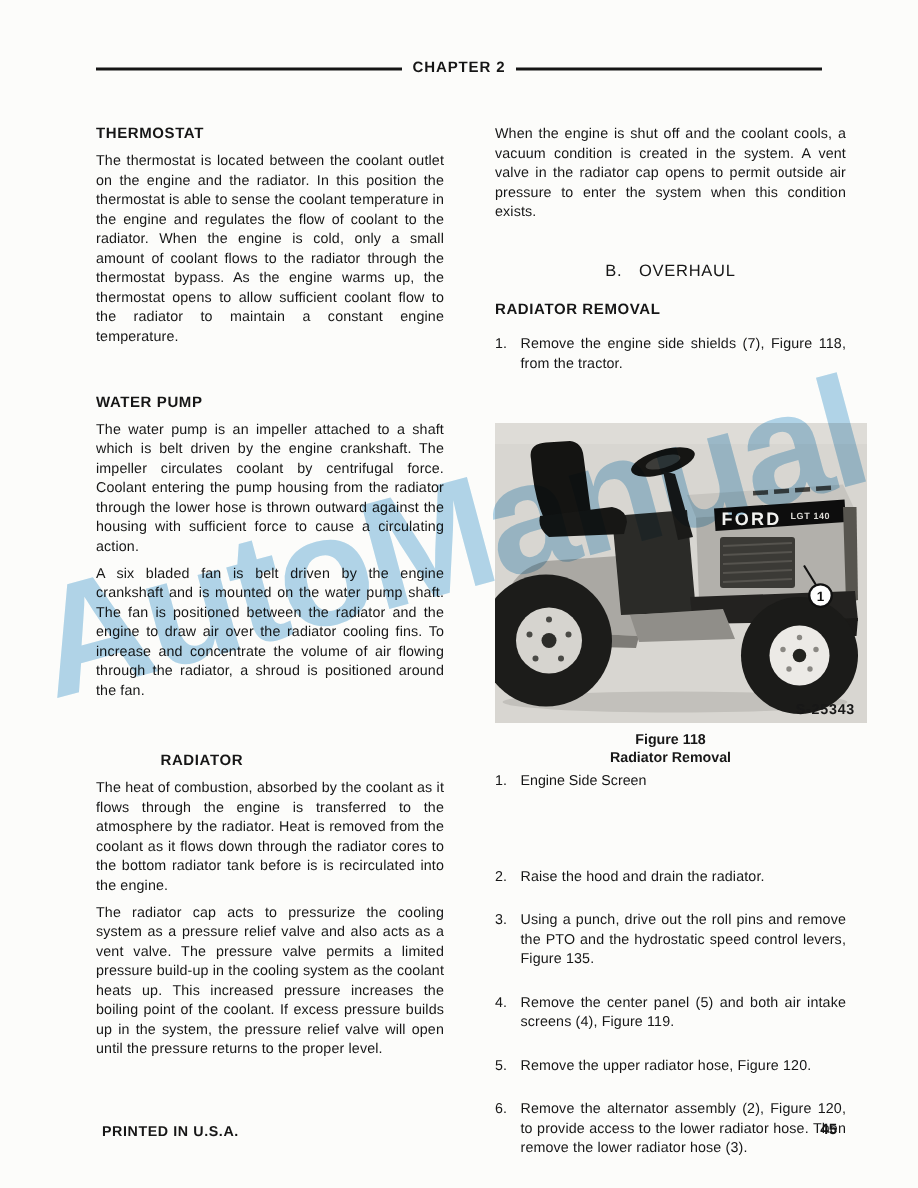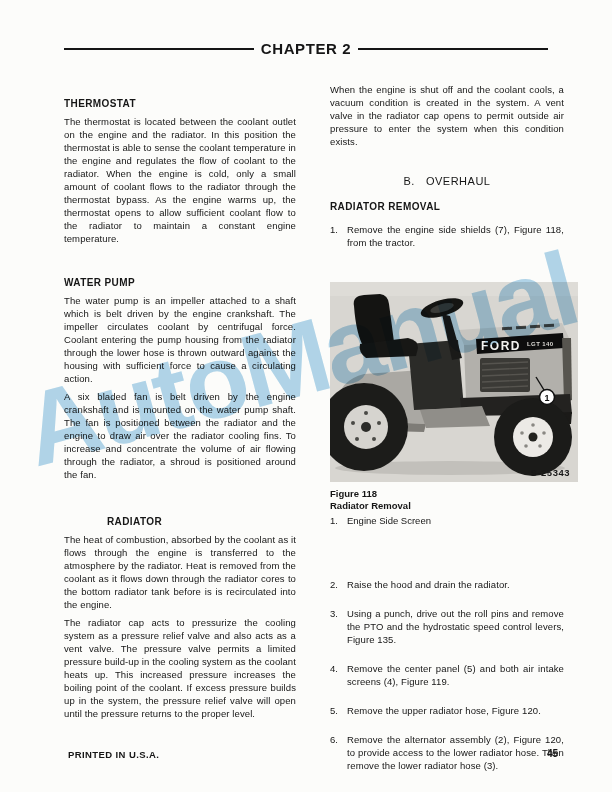--- a/index.html
+++ b/index.html
@@ -13,25 +13,25 @@
     color:#161616;
     overflow:hidden;
   }
   
   .chapter-header {
     position:absolute; left:64px; right:64px; top:40px;
     display:flex; align-items:center; gap:7px;
   }
   .chapter-rule { flex:1; height:2px; background:#151515; }
   .chapter-title {
-    font-size:15px; font-weight:bold; letter-spacing:0.6px;
+    font-size:10px; font-weight:bold; letter-spacing:0.6px;
     white-space:nowrap;
   }
   
-  .col-left  { position:absolute; left:64px;  top:97px; width:232px; }
+  .col-left  { position:absolute; left:64px;  top:83px; width:232px; }
   .col-right { position:absolute; left:330px; top:83px; width:234px; }
   .sec-heading {
     font-size:10px; font-weight:bold; letter-spacing:0.4px;
     line-height:13px;
   }
   .body-text {
     font-size:9.5px; line-height:13px; text-align:justify;
     margin-top:5px; letter-spacing:0.1px;
   }
   .mt-wp  { margin-top:31px; }
@@ -46,21 +46,21 @@
   .overhaul-heading .sec-letter { margin-right:11px; }
   .sub-heading { margin-top:14px; font-size:10px; font-weight:bold; letter-spacing:0.4px; }
   .step { display:flex; margin-top:11px; }
   .step .num { width:11px; flex:0 0 11px; font-size:9.5px; line-height:13px; }
   .step .txt { flex:1; font-size:9.5px; line-height:13px; text-align:justify; padding-left:6px; letter-spacing:0.1px; }
   .steps-after { margin-top:51px; }
   .steps-after .step { margin-top:0; margin-bottom:16px; }
   
   .figure-block { margin-top:33px; }
   .photo-frame { width:248px; height:200px; display:block; margin-left:0px; }
-  .fig-caption { margin-top:6px; text-align:left; font-size:9.5px; font-weight:bold; line-height:12px; }
+  .fig-caption { margin-top:6px; text-align:center; font-size:9.5px; font-weight:bold; line-height:12px; }
   .fig-legend { display:flex; margin-top:2px; font-size:9.5px; line-height:13px; }
   .fig-legend .num { width:11px; flex:0 0 11px; }
   .fig-legend .txt { padding-left:6px; }
   
   .printed-note { position:absolute; left:68px; top:749px; font-size:9.5px; letter-spacing:0.4px;font-weight:bold; }
   .page-number  { position:absolute; right:54px; top:748px; font-size:10px; font-weight:bold; }
   
   .watermark {
     position:absolute; left:36px; top:372px;
     font-size:104px; font-weight:bold; letter-spacing:-3px;

